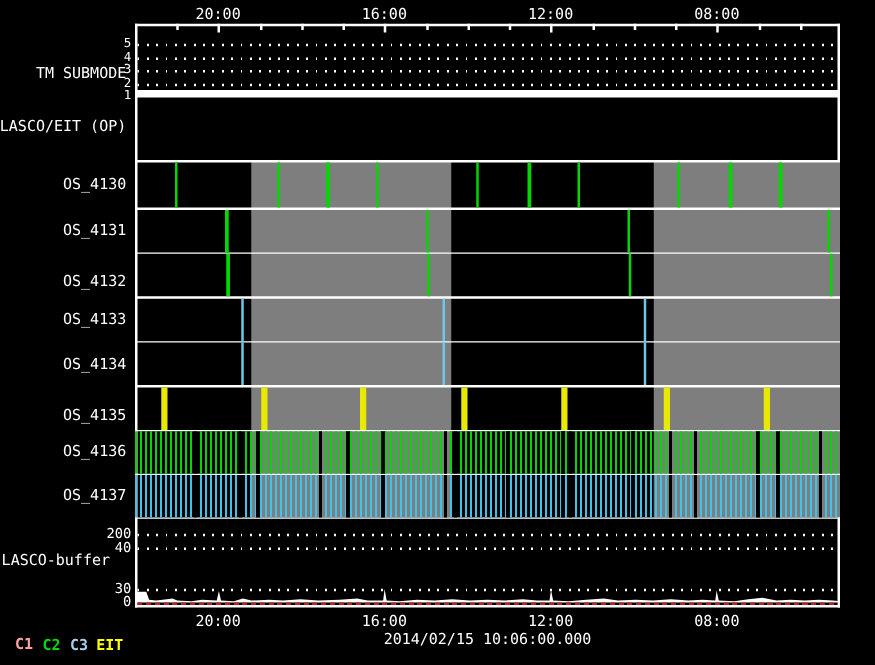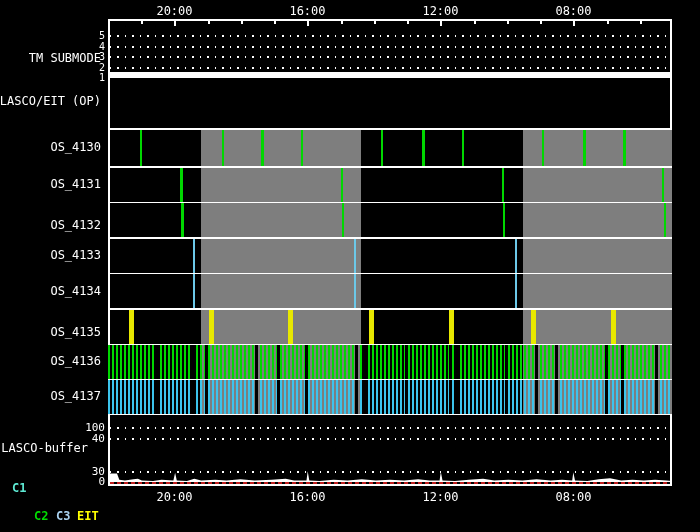--- a/index.html
+++ b/index.html
@@ -150,25 +150,26 @@
       <div class="row-label" style="top: 290.5px;">OS_4134</div>
       <div class="row-label" style="top: 332px;">OS_4135</div>
       <div class="row-label" style="top: 361px;">OS_4136</div>
       <div class="row-label" style="top: 396px;">OS_4137</div>
       <div class="row-label" style="top: 448px; right: 612px;">LASCO-buffer</div>
       <div class="tmdigit" style="top: 35px;">5</div>
       <div class="tmdigit" style="top: 45.5px;">4</div>
       <div class="tmdigit" style="top: 56px;">3</div>
       <div class="tmdigit" style="top: 66.5px;">2</div>
       <div class="tmdigit" style="top: 77px;">1</div>
-      <div class="ylab" style="top: 427px;">100</div>
+      <div class="ylab" style="top: 427px;">200</div>
       <div class="ylab" style="top: 437.5px;">40</div>
       <div class="ylab" style="top: 471px;">30</div>
       <div class="ylab" style="top: 481px;">0</div>
     </div>
 
+  <span id="timestamp">2014/02/15 10:06:00.000</span>
   <div id="legend">
-      <span class="legend-item" style="left: 12px; top: 481px; color: #5eead4;">C1</span>
+      <span class="legend-item" style="left: 12px; top: 508px; color: #fca5a5;">C1</span>
       <span class="legend-item" style="left: 34px; top: 509px; color: rgb(0, 221, 0);">C2</span>
       <span class="legend-item" style="left: 56px; top: 509px; color: rgb(168, 208, 238);">C3</span>
       <span class="legend-item" style="left: 77px; top: 509px; color: rgb(255, 255, 0);">EIT</span>
     </div>
 </div>
 
 </body></html>

